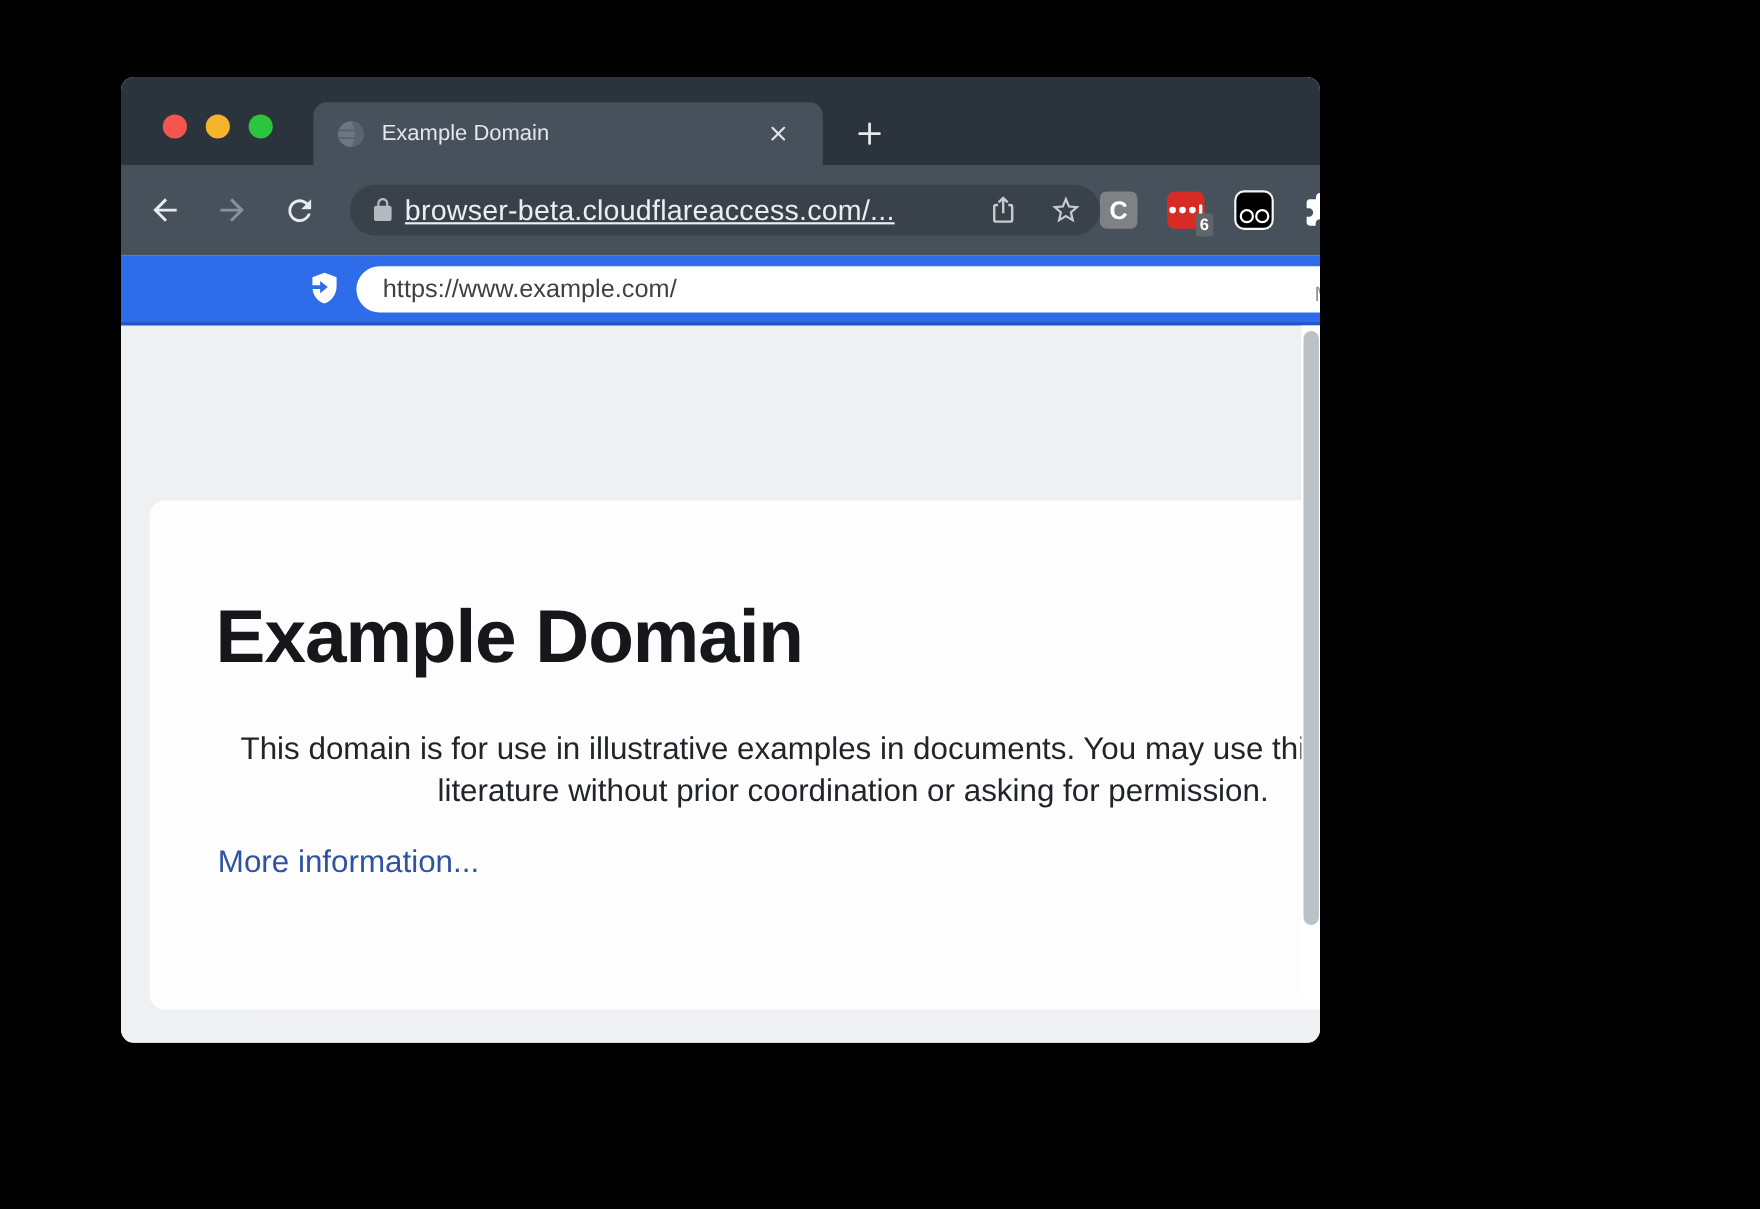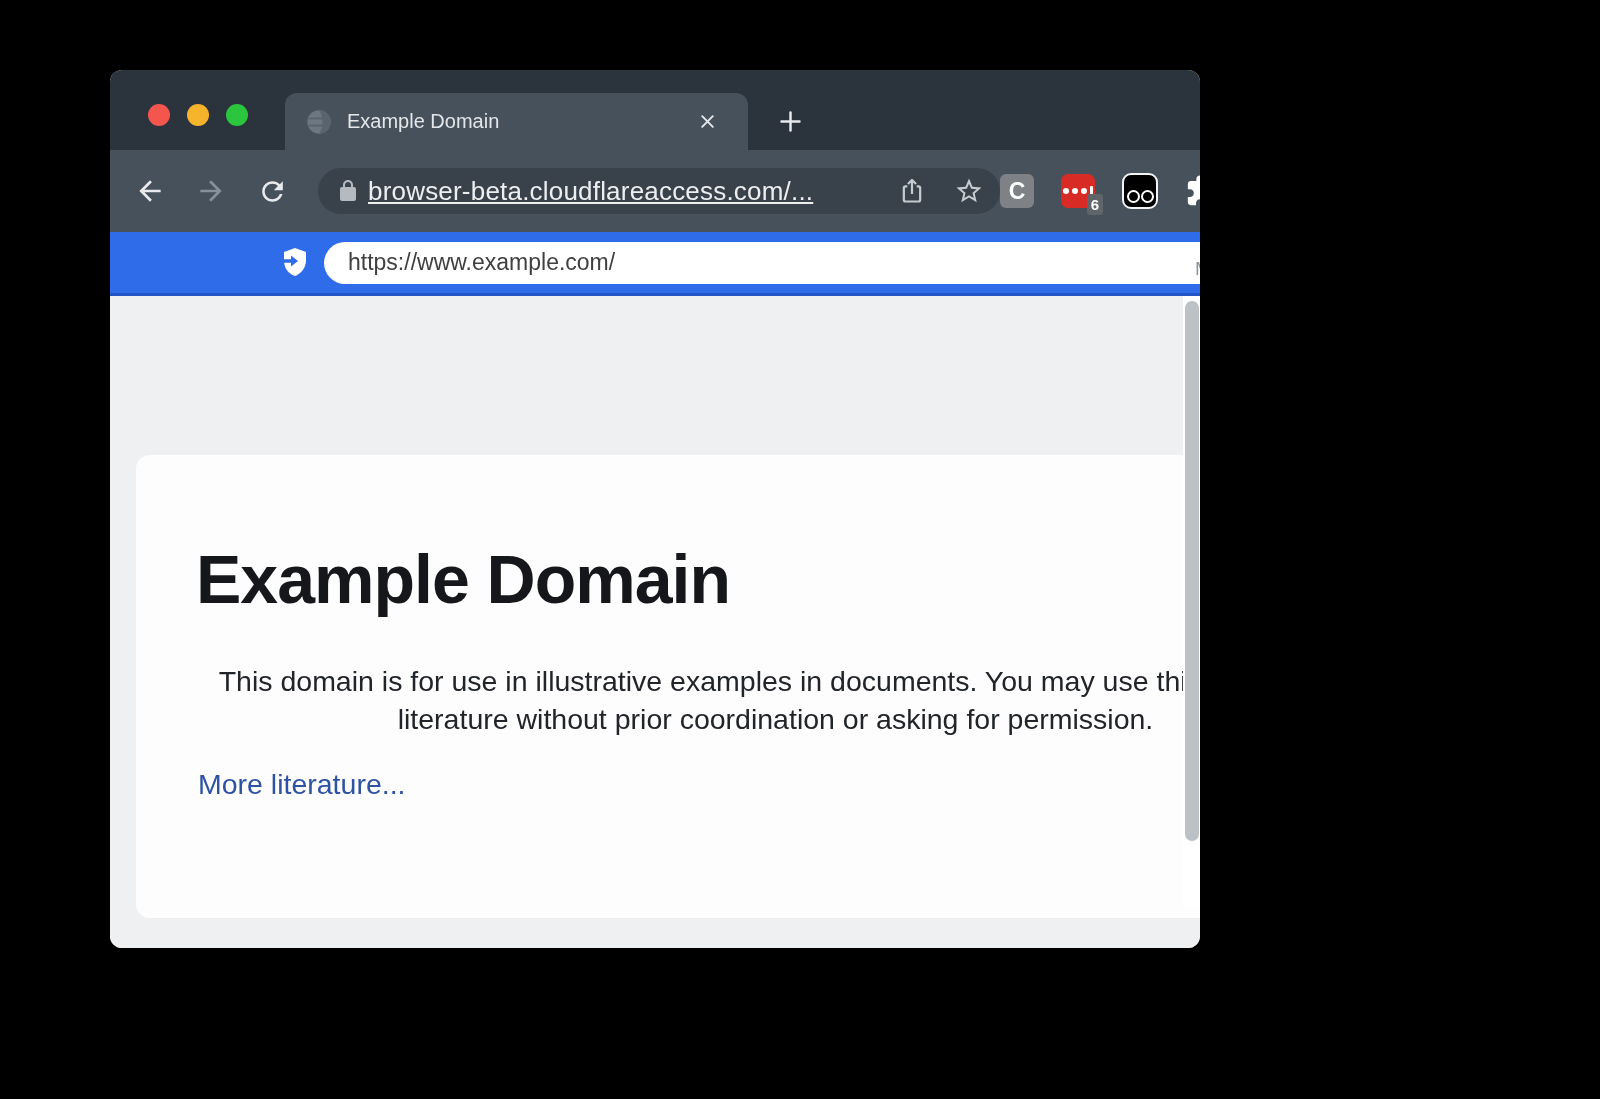--- a/index.html
+++ b/index.html
@@ -221,20 +221,20 @@
     <div class="iso-pill">
       <span class="iso-url">https://www.example.com/</span>
       <button class="iso-min">Minimize</button>
     </div>
   </div>
 
   <div class="content">
     <div class="card">
       <h1>Example Domain</h1>
       <p>This domain is for use in illustrative examples in documents. You may use this domain in literature without prior coordination or asking for permission.</p>
-      <a>More literature...</a>
+      <a>More information...</a>
     </div>
     <div class="scroll-track">
       <div class="scroll-thumb"></div>
     </div>
   </div>
 
 </div>
 
 </body></html>

